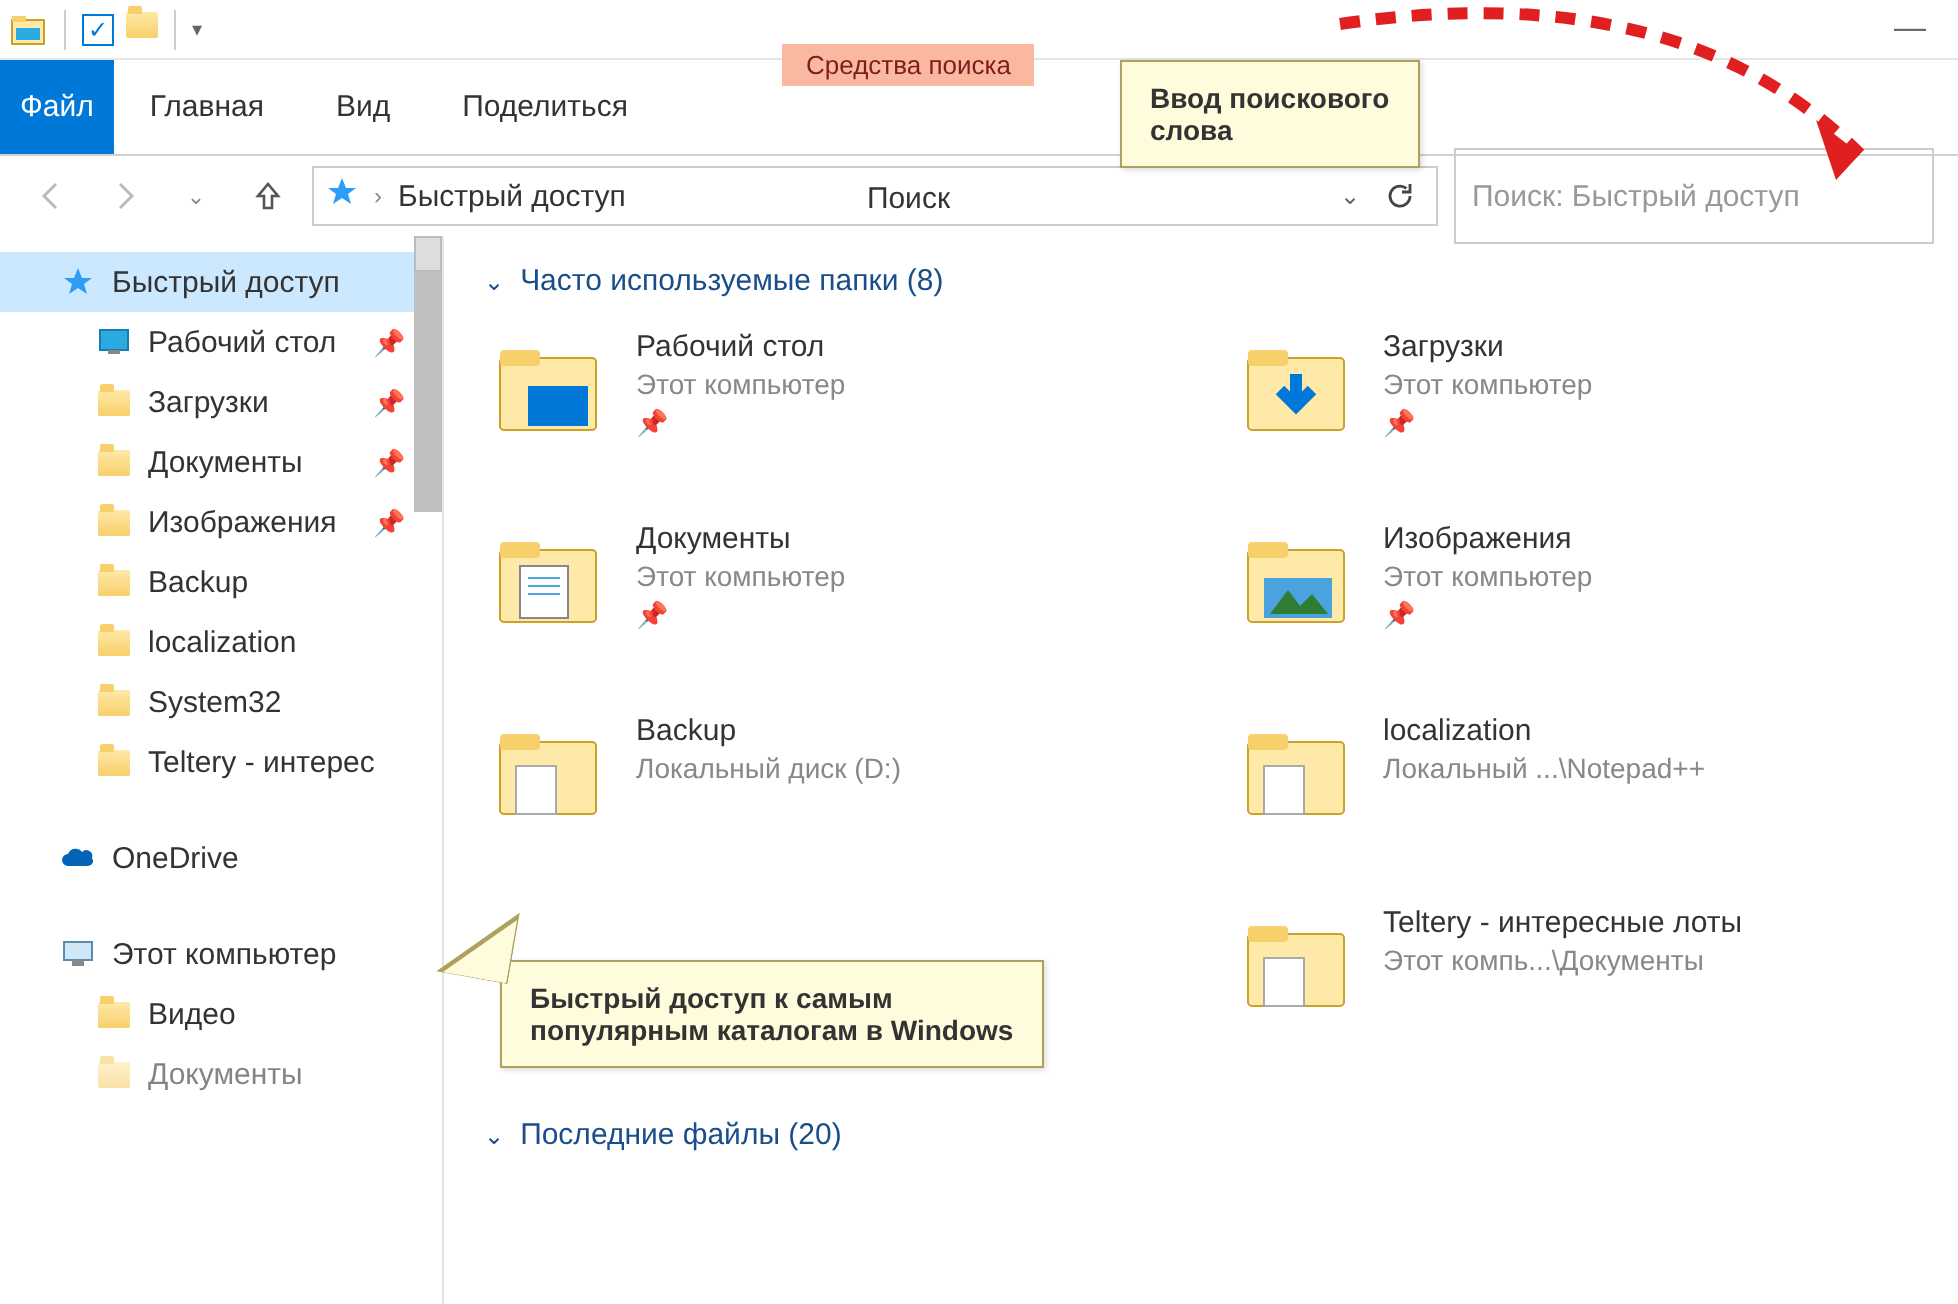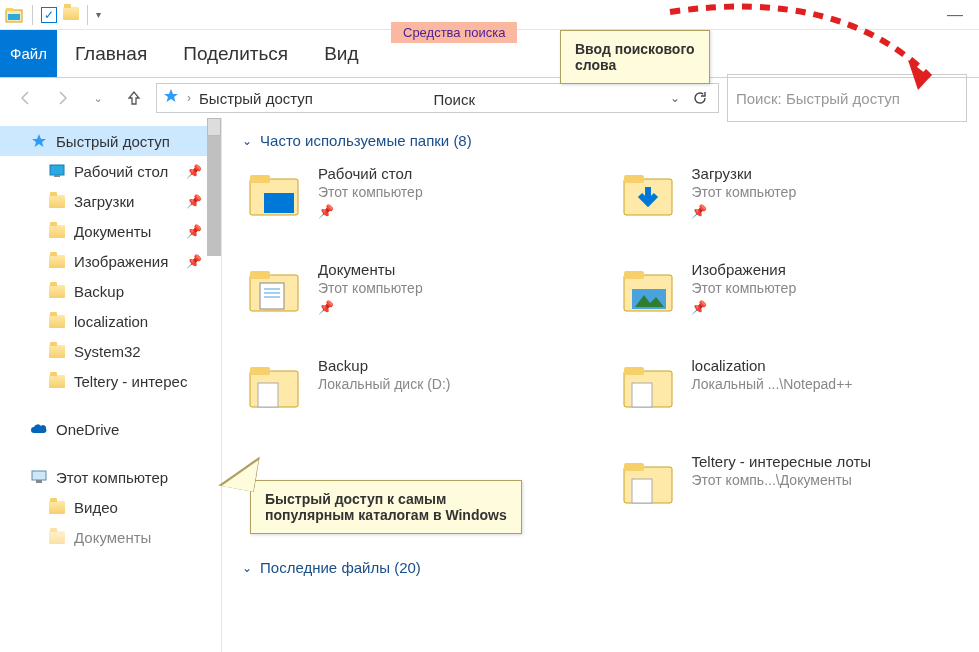--- a/index.html
+++ b/index.html
@@ -7,23 +7,23 @@
 
 
 .titlebar { height: 30px; display: flex; align-items: center; padding: 0 4px; gap: 6px; border-bottom: 1px solid #e5e5e5; }
 .app-icon { width: 20px; height: 18px; display: flex; align-items: center; justify-content: center; }
 .qa-separator { width: 1px; height: 20px; background: #ccc; margin: 0 2px; }
 .qa-dropdown { font-size: 10px; color: #666; }
 
 
 .ribbon-tabs { height: 48px; display: flex; align-items: stretch; border-bottom: 1px solid #d0d0d0; position: relative; }
 .tab-file { background: #0078d7; color: #fff; padding: 0 10px; display: flex; align-items: center; font-size: 15px; }
-.tab { padding: 0 18px; display: flex; align-items: center; font-size: 19px; color: #333; cursor: pointer; }
+.tab { padding: 0 18px; display: flex; align-items: center; font-size: 15px; color: #333; cursor: pointer; }
 .tab-group { display: flex; flex-direction: column; align-items: stretch; }
-.tab-context-label { background: #fbb8a0; color: #4c1d95; font-size: 13px; padding: 3px 12px; text-align: center; }
+.tab-context-label { background: #fbb8a0; color: #7f1d1d; font-size: 13px; padding: 3px 12px; text-align: center; }
 .tab-context-tab { padding: 4px 24px; font-size: 15px; text-align: center; color: #333; flex: 1; display: flex; align-items: center; justify-content: center; border-top: 2px solid transparent; margin-top: 42px; }
 .tab-context { position: absolute; left: 391px; top: -8px; }
 
 
 .addressbar-row { height: 40px; display: flex; align-items: center; padding: 6px 12px; gap: 8px; }
 .nav-btn { width: 28px; height: 28px; display: flex; align-items: center; justify-content: center; color: #888; cursor: pointer; }
 .nav-btn.disabled { color: #ccc; }
 .addressbar { flex: 1; height: 30px; border: 1px solid #ccc; display: flex; align-items: center; padding: 0 6px; gap: 8px; }
 .addressbar .star { color: #0078d7; }
 .addressbar .chev { color: #888; font-size: 12px; }
@@ -85,22 +85,22 @@
   <span><span class="i-folder-sm"></span></span>
   <span class="qa-separator"></span>
   <span class="qa-dropdown">▾</span>
   <span style="flex:1"></span>
   <span style="width:40px;text-align:center;color:#666;">—</span>
 </div>
 
 <div class="ribbon-tabs">
   <div class="tab-file">Файл</div>
   <div class="tab">Главная</div>
+  <div class="tab">Вид</div>
   <div class="tab">Поделиться</div>
-  <div class="tab">Вид</div>
   <div class="tab-context">
     <div class="tab-group">
       <div class="tab-context-label">Средства поиска</div>
       <div class="tab-context-tab">Поиск</div>
     </div>
   </div>
 </div>
 
 <div class="addressbar-row">
   <div class="nav-btn disabled">

